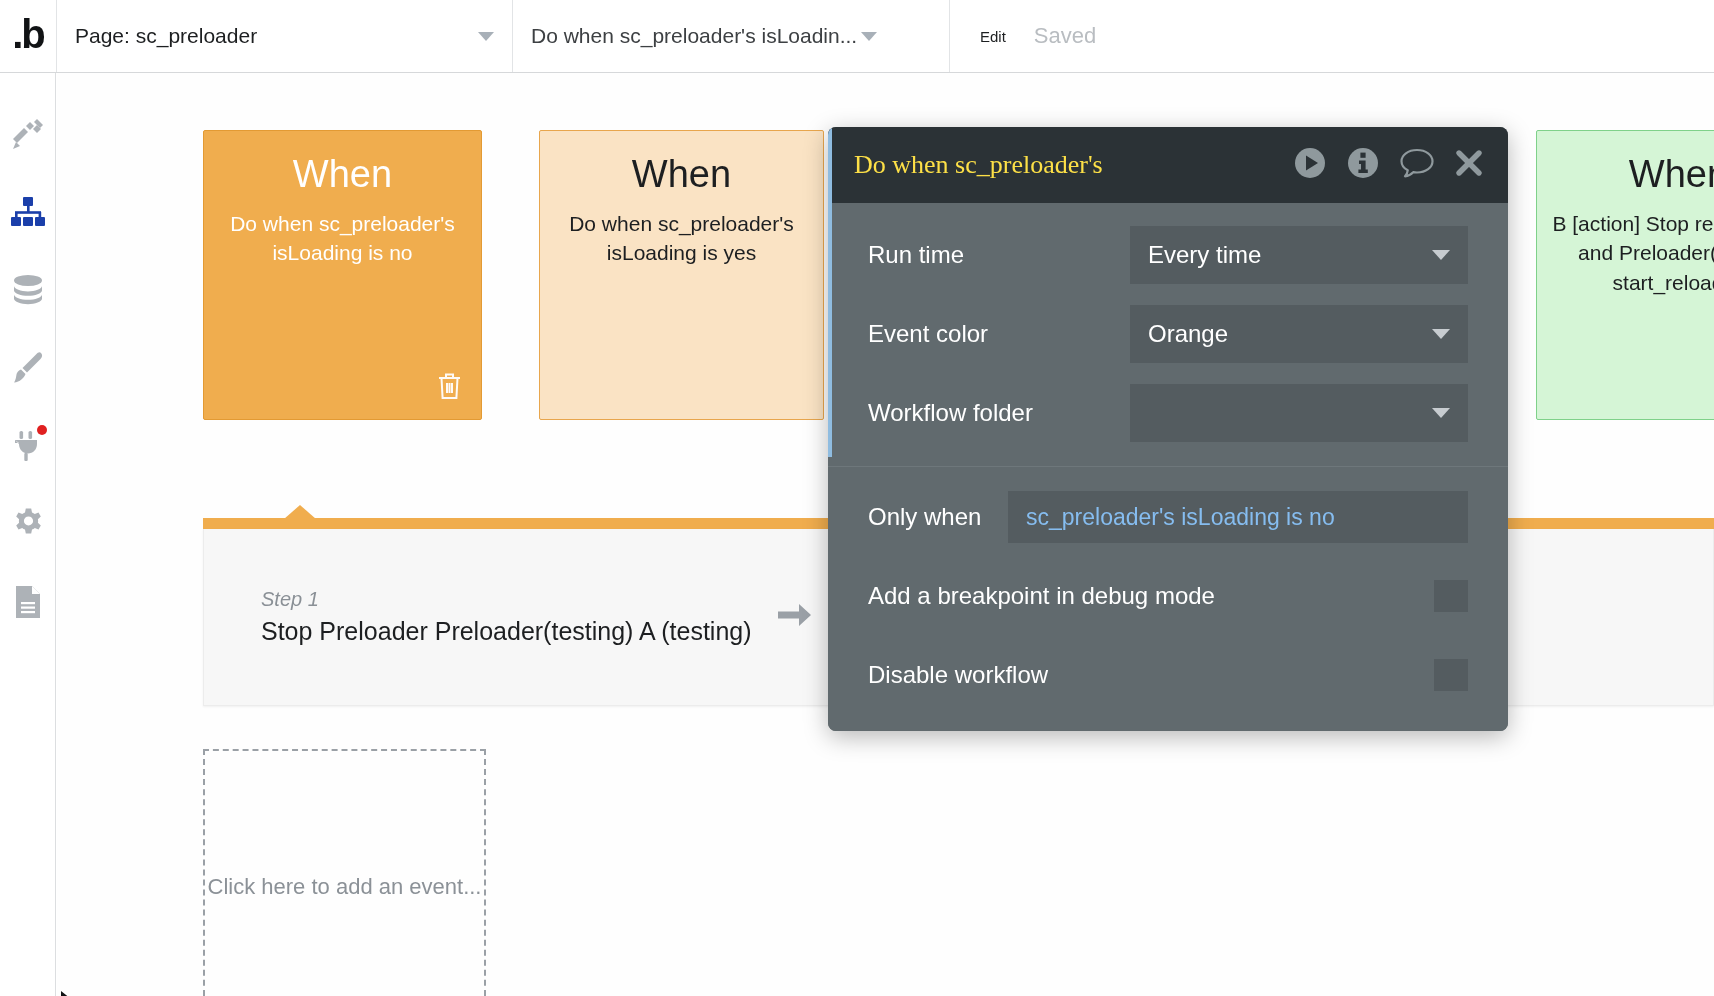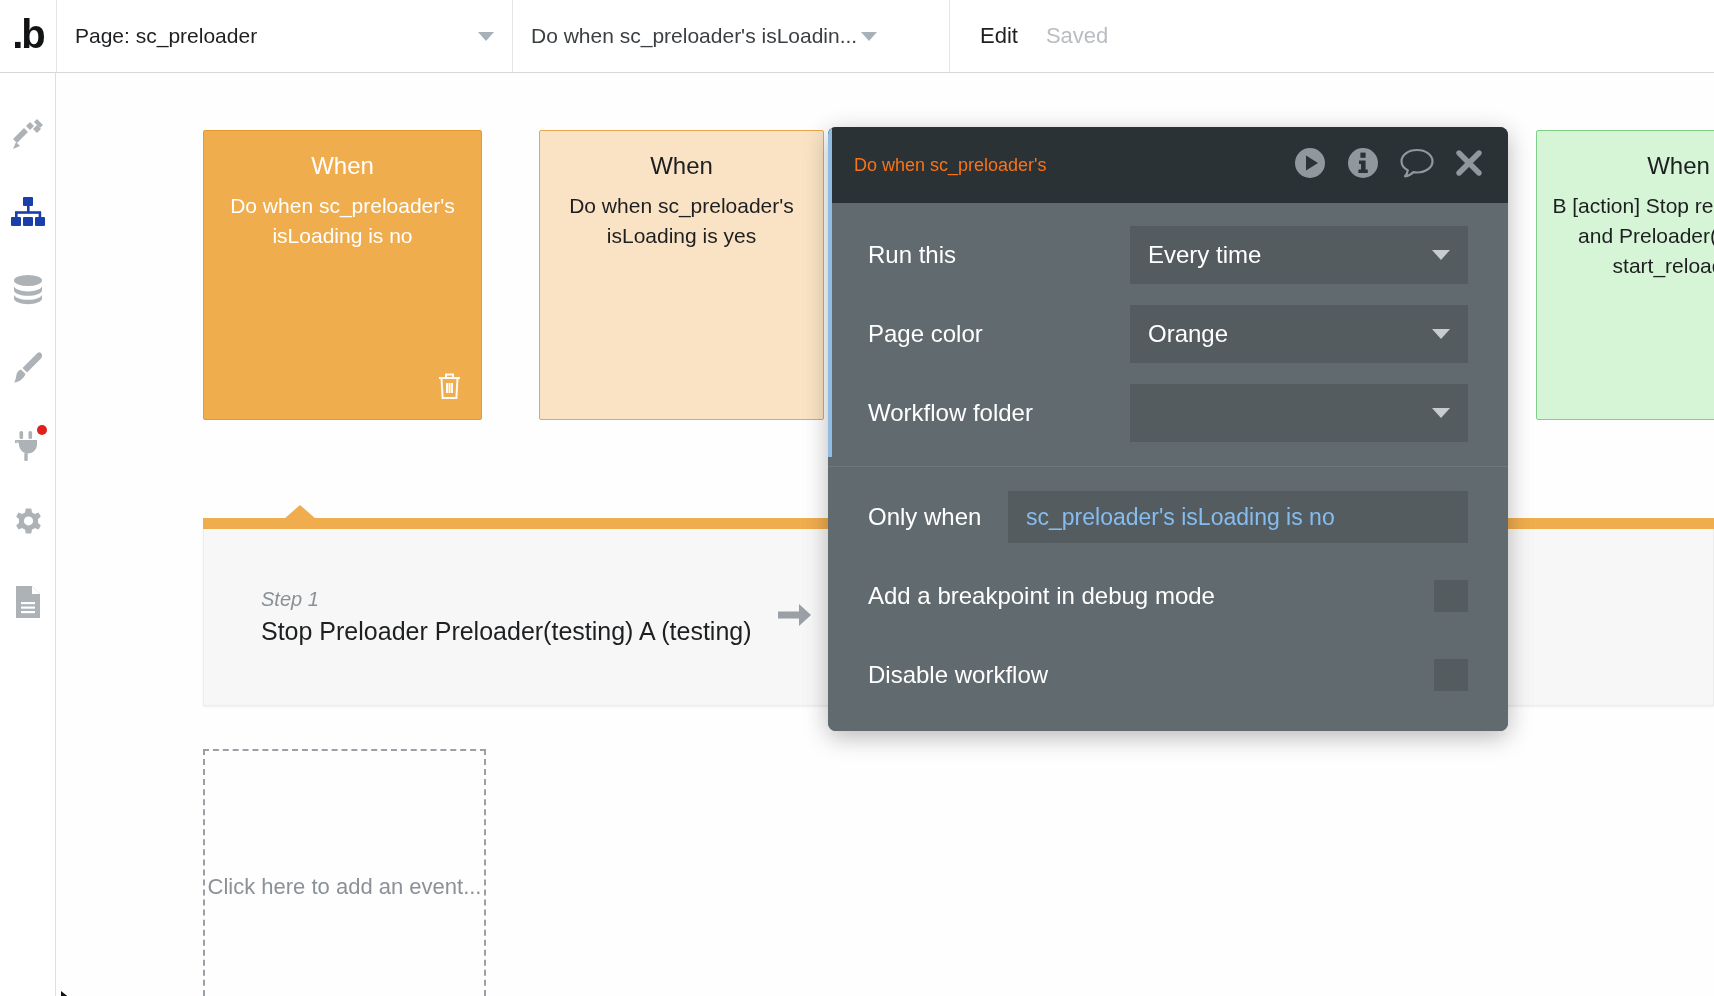--- a/index.html
+++ b/index.html
@@ -76,21 +76,21 @@
     flex: 0 0 auto;
   }
   .topbar-select.wf-sel .caret { margin-left: 4px; }
   .topbar-actions {
     display: flex;
     align-items: center;
     gap: 28px;
     padding-left: 30px;
   }
   .act-edit {
-    font-size: 22px;
+    font-size: 15px;
     color: #1d1f21;
     font-weight: 400;
     text-align: right;
   }
   .act-saved {
     font-size: 22px;
     color: #b9bdc1;
   }
 
   
@@ -138,21 +138,21 @@
 
   
   .event-card {
     position: absolute;
     box-sizing: border-box;
     border-radius: 2px;
     text-align: center;
     padding-top: 20px;
   }
   .event-card .ec-title {
-    font-size: 24px;
+    font-size: 38px;
     line-height: 1.25;
     margin-bottom: 10px;
   }
   .event-card .ec-sub {
     font-size: 21px;
     line-height: 1.42;
     padding: 0 10px;
     white-space: pre-line;
   }
   .card-selected {
@@ -273,23 +273,24 @@
   .modal-header {
     position: relative;
     height: 76px;
     background: #2b3236;
     display: flex;
     align-items: center;
     padding: 0 24px 0 26px;
     box-sizing: border-box;
   }
   .modal-title {
-    font-size: 18px;
-    color: #f97316;
+    font-size: 26px;
+    color: #fde047;
     white-space: nowrap;
+    font-family: Liberation Serif, serif;
   }
   .modal-icons {
     margin-left: auto;
     display: flex;
     align-items: center;
     gap: 19px;
   }
   .modal-icons .mi { cursor: pointer; display: block; }
   .modal-body {
     background: #616a6e;
@@ -577,29 +578,29 @@
             </g>
           </svg>
         </span>
 
       </span>
     </div>
 
     <div class="modal-body">
 
       <div class="modal-row">
-        <span class="row-label">Run this</span>
+        <span class="row-label">Run time</span>
         <div class="dropdown">
           <span class="dd-val">Every time</span>
           <span class="dd-caret"></span>
         </div>
       </div>
 
       <div class="modal-row">
-        <span class="row-label">Page color</span>
+        <span class="row-label">Event color</span>
         <div class="dropdown">
           <span class="dd-val">Orange</span>
           <span class="dd-caret"></span>
         </div>
       </div>
 
       <div class="modal-row">
         <span class="row-label">Workflow folder</span>
         <div class="dropdown">
           <span class="dd-val"></span>

